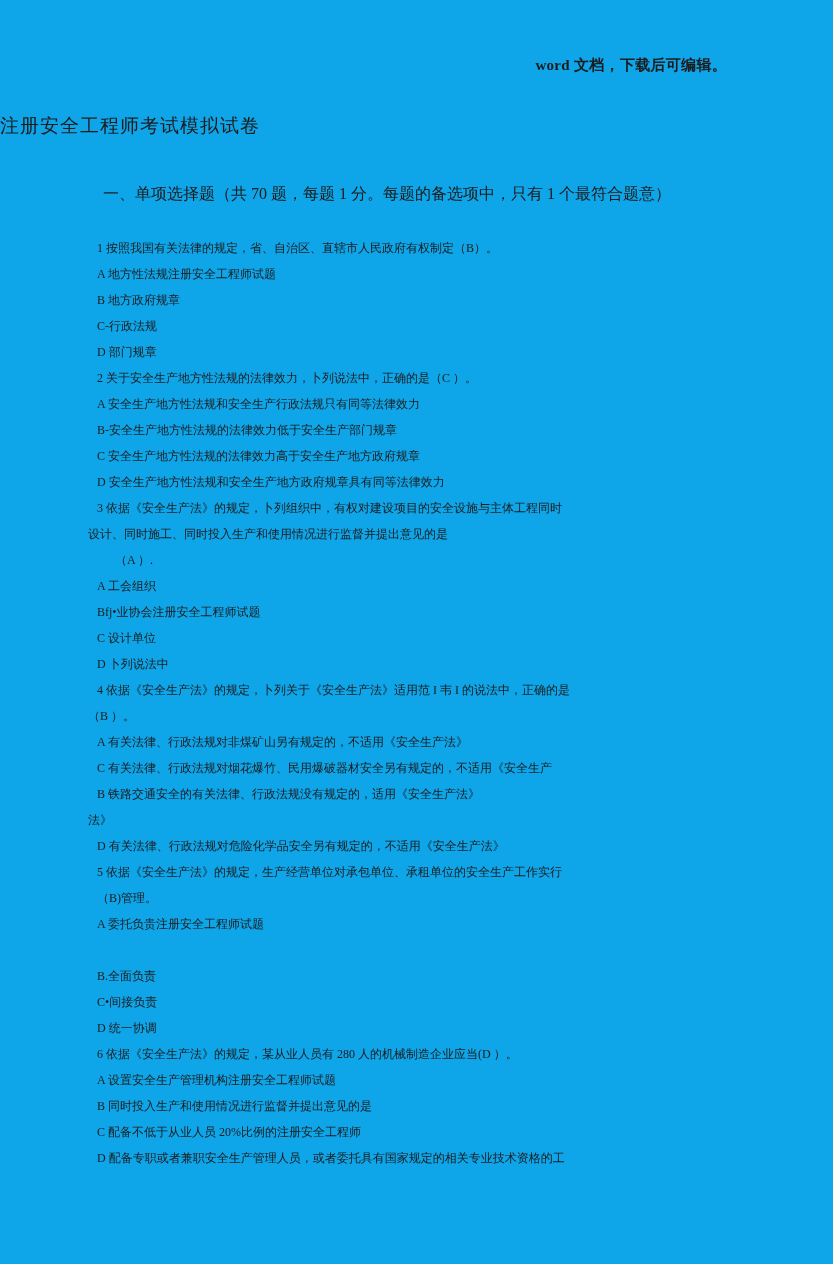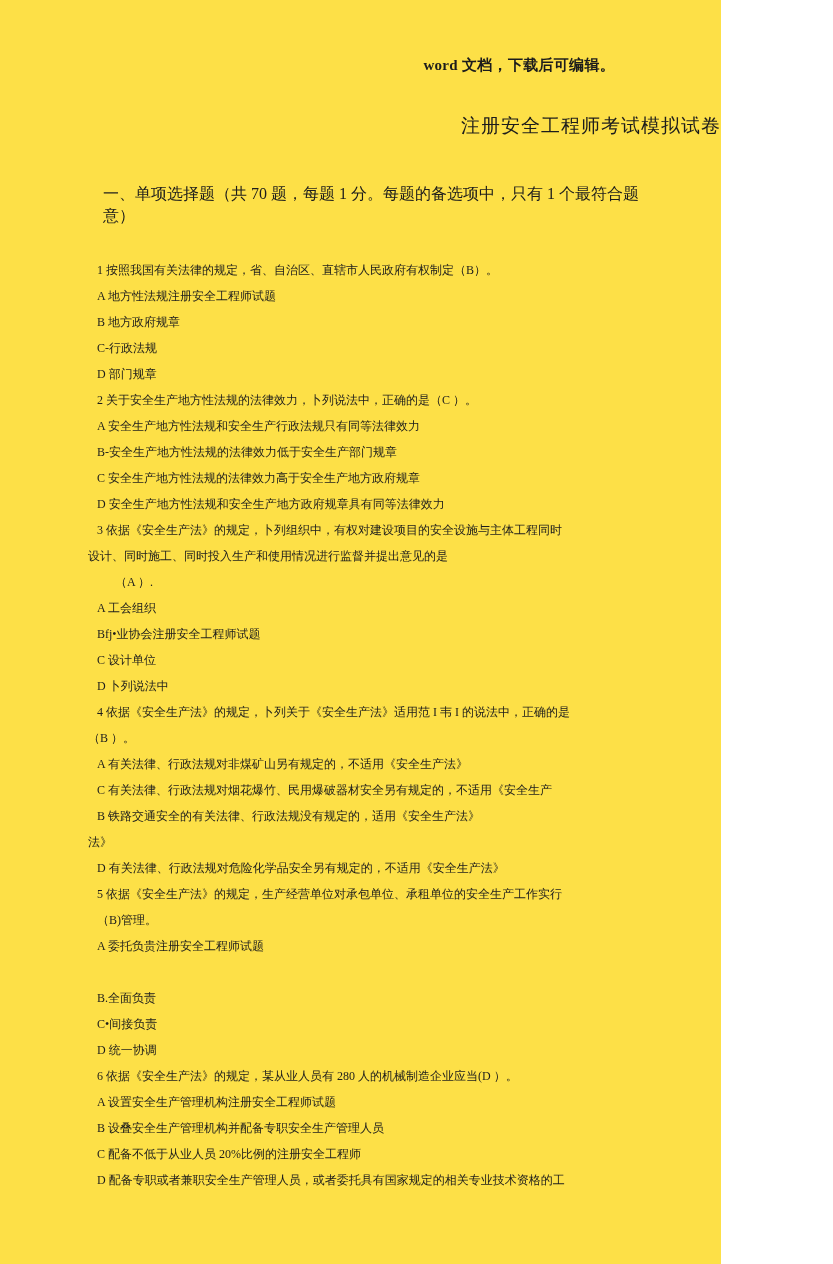--- a/index.html
+++ b/index.html
@@ -6,35 +6,35 @@
   body {
     width: 833px;
     height: 1264px;
     background: #ffffff;
     color: #1c1c1c;
     font-family: "Liberation Serif", "DejaVu Serif", serif;
     overflow: hidden;
   }
   .page {
     position: relative;
-    width: 721px;
+    width: 833px;
     height: 1264px;
-    background: #fde047;
+    background: #0ea5e9;
   }
   .note {
     padding-top: 56px;
     padding-right: 106px;
     text-align: right;
     font-size: 15px;
     font-weight: 600;
     letter-spacing: 0.3px;
   }
   .title {
     margin: 38px 0 0 0;
-    text-align: right;
+    text-align: left;
     font-size: 19px;
     font-weight: 500;
     letter-spacing: 1px;
   }
   .section {
     margin-top: 44px;
     margin-left: 103px;
     margin-right: 80px;
     font-size: 16px;
     line-height: 22px;
@@ -90,17 +90,17 @@
       <div class="line">D 有关法律、行政法规对危险化学品安全另有规定的，不适用《安全生产法》</div>
       <div class="line">5 依据《安全生产法》的规定，生产经营单位对承包单位、承租单位的安全生产工作实行</div>
       <div class="line">（B)管理。</div>
       <div class="line">A 委托负贵注册安全工程师试题</div>
       <div class="line"></div>
       <div class="line">B.全面负责</div>
       <div class="line">C•间接负责</div>
       <div class="line">D 统一协调</div>
       <div class="line">6 依据《安全生产法》的规定，某从业人员有 280 人的机械制造企业应当(D ）。</div>
       <div class="line">A 设置安全生产管理机构注册安全工程师试题</div>
-      <div class="line">B 设叠安全生产管理机构并配备专职安全生产管理人员</div>
+      <div class="line">B 同时投入生产和使用情况进行监督并提出意见的是</div>
       <div class="line">C 配备不低于从业人员 20%比例的注册安全工程师</div>
       <div class="line">D 配备专职或者兼职安全生产管理人员，或者委托具有国家规定的相关专业技术资格的工</div>
     </div>
 </div>
 
 </body></html>

